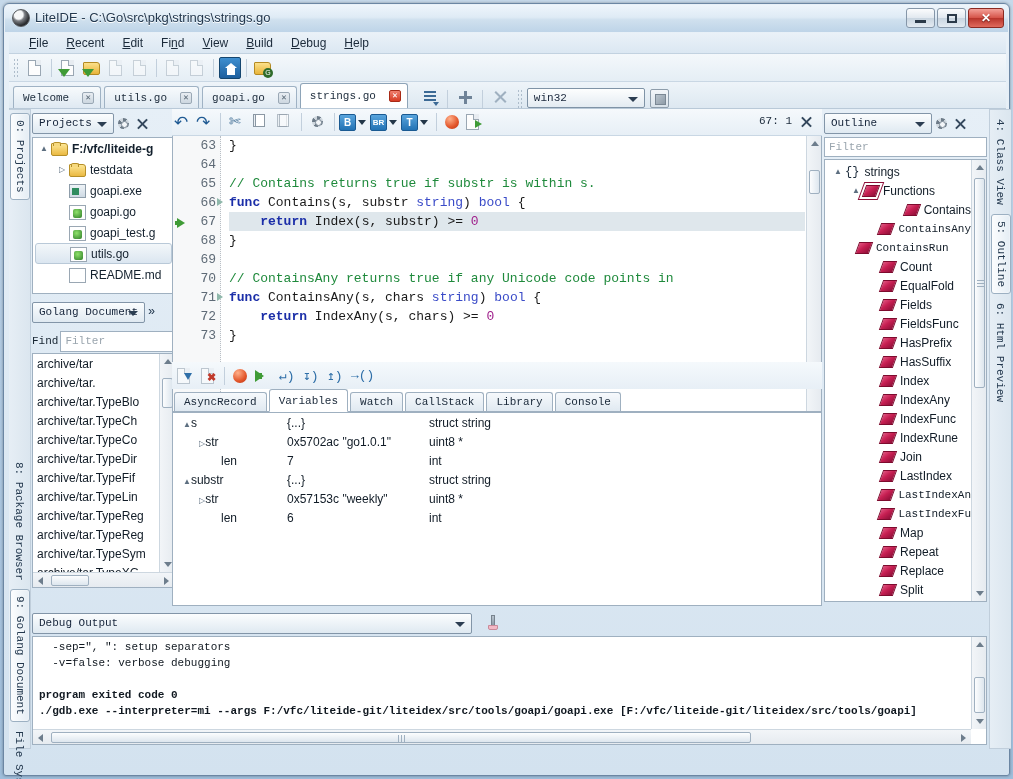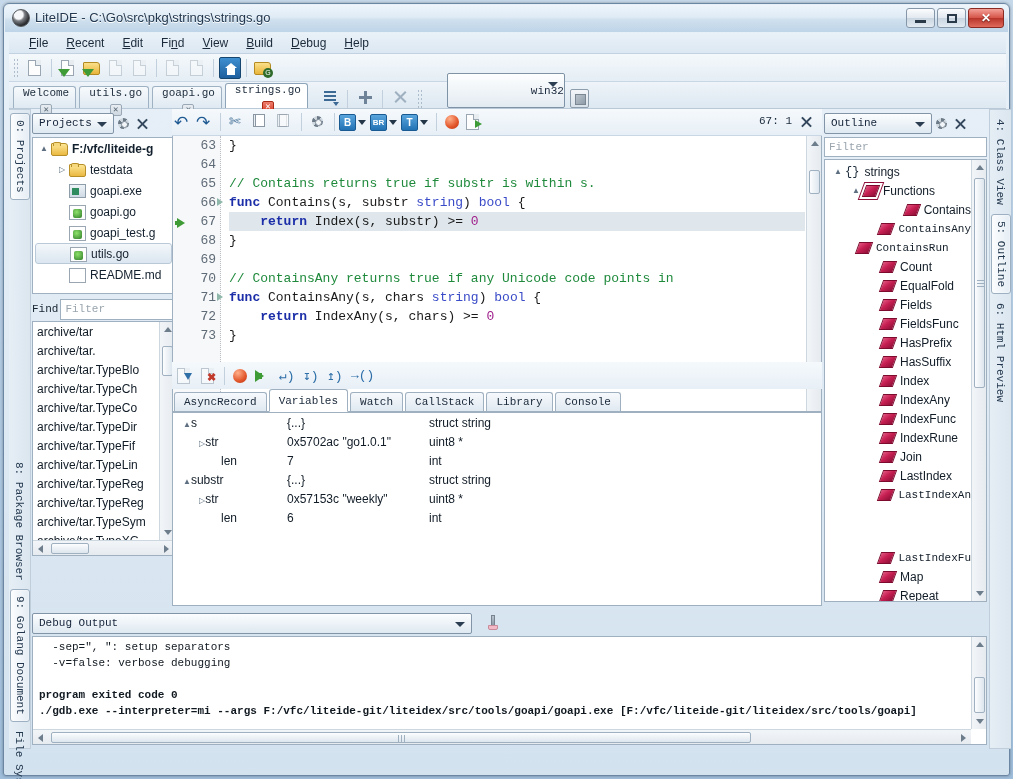--- a/index.html
+++ b/index.html
@@ -102,45 +102,45 @@
 
   
   #tabbar {
     position:absolute; left:5px; top:78px; width:997px; height:27px;
     background:linear-gradient(to bottom,#eef4f9,#dde8f1);
     border-bottom:1px solid #b9c9d8;
     display:flex; align-items:flex-end; padding-left:4px;
   }
   .etab {
     height:22px; margin-right:3px; padding:0 6px 0 9px;
-    display:flex; align-items:center; gap:5px;
+    display:flex; align-items:center; gap:13px;
     border:1px solid #9fb2c4; border-bottom:none; border-radius:3px 3px 0 0;
     background:linear-gradient(to bottom,#f7fafc,#dfe9f2);
-    font-family:"Liberation Mono", monospace; font-size:11px; color:#1c2b3b;flex-direction:column;
+    font-family:"Liberation Mono", monospace; font-size:11px; color:#1c2b3b;
   }
   .etab.active {
     height:25px; background:#fff; border-color:#8ea4b8;
     font-weight:normal;
   }
   .tab-x { width:12px; height:12px; border:1px solid #9aa8b5; border-radius:2px;
     background:linear-gradient(to bottom,#e8edf2,#cdd7e0);
     font-size:9px; line-height:10px; text-align:center; color:#5b6a78; }
   .etab.active .tab-x { background:linear-gradient(to bottom,#ef7f6e,#d63a22);
     border-color:#a82a16; color:#fff; font-weight:bold; }
   .mini-btn { width:24px; height:22px; position:relative; margin:0 1px; }
   .ml { position:absolute; left:6px; width:12px; height:2px; background:#3c6a95; }
   .plus-v { position:absolute; left:11px; top:5px; width:3px; height:13px; background:#6f8398; }
   .plus-h { position:absolute; left:6px; top:10px; width:13px; height:3px; background:#6f8398; }
   .xl { position:absolute; left:5px; top:10px; width:15px; height:2px; background:#9fb0c0; }
   #combo-win32 {
-    width:118px; height:35px; margin-left:20px;
+    width:118px; height:20px; margin-left:0;
     border:1px solid #7f93a6; border-radius:2px;
     background:linear-gradient(to bottom,#fdfefe,#e3ebf2);
     font-family:"Liberation Mono", monospace; font-size:11px; color:#18263a;
-    display:flex; align-items:center; padding-left:6px; position:relative;justify-content:flex-end;
+    display:flex; align-items:center; padding-left:6px; position:relative;
   }
   .combo-arrow { position:absolute; right:6px; top:8px; width:0;height:0;
     border-left:5px solid transparent;border-right:5px solid transparent;border-top:5px solid #2c3e52; }
   #stop-sq { width:19px;height:19px;margin-left:5px;border:1px solid #8e9dab;border-radius:2px;
     background:linear-gradient(to bottom,#f3f6f9,#d9e2ea); position:relative; }
   #stop-sq:after{content:"";position:absolute;left:4px;top:4px;width:9px;height:9px;
     background:linear-gradient(135deg,#b9c3cc,#8f9ca8);border:1px solid #7b8894;}
 
   
   .vstrip {
@@ -499,20 +499,27 @@
       <div class="trow sel" style="padding-left:34px;margin:0 2px">
         <span class="ico ico-go"></span>
         <span>utils.go</span>
       </div>
       <div class="trow" style="padding-left:36px">
         <span class="ico ico-doc"></span>
         <span>README.md</span>
       </div>
     </div>
 
+    <div class="dock-head" style="margin-top:4px">
+      <div class="dcombo" style="width:113px">
+        <span>Golang Document</span>
+        <span class="combo-arrow"></span>
+      </div>
+      <div class="chev2">»</div>
+    </div>
     <div class="findrow">
       <div class="find-label">Find</div>
       <div class="find-input">
         <span>Filter</span>
       </div>
     </div>
     <div class="listbox" style="height:235px">
       <div style="position:absolute;left:0;top:0;right:15px;">
         <div class="litem">archive/tar</div>
         <div class="litem">archive/tar.</div>
@@ -811,21 +818,21 @@
             <div class="orow" style="padding-left: 42px;">
               <span class="tw" style="font-size: 8px;"></span>
               <span class="gem"></span>
               <span>LastIndex</span>
             </div>
             <div class="orow" style="padding-left: 42px;">
               <span class="tw" style="font-size: 8px;"></span>
               <span class="gem"></span>
               <span style="font-family: &quot;Liberation Mono&quot;, monospace; font-size: 11px;">LastIndexAn</span>
             </div>
-            <div class="orow" style="padding-left: 42px; margin-top: 44px;">
+            <div class="orow" style="padding-left: 42px;">
               <span class="tw" style="font-size: 8px;"></span>
               <span class="gem"></span>
               <span style="font-family: &quot;Liberation Mono&quot;, monospace; font-size: 11px;">LastIndexFu</span>
             </div>
             <div class="orow" style="padding-left: 42px;">
               <span class="tw" style="font-size: 8px;"></span>
               <span class="gem"></span>
               <span>Map</span>
             </div>
             <div class="orow" style="padding-left: 42px;">

